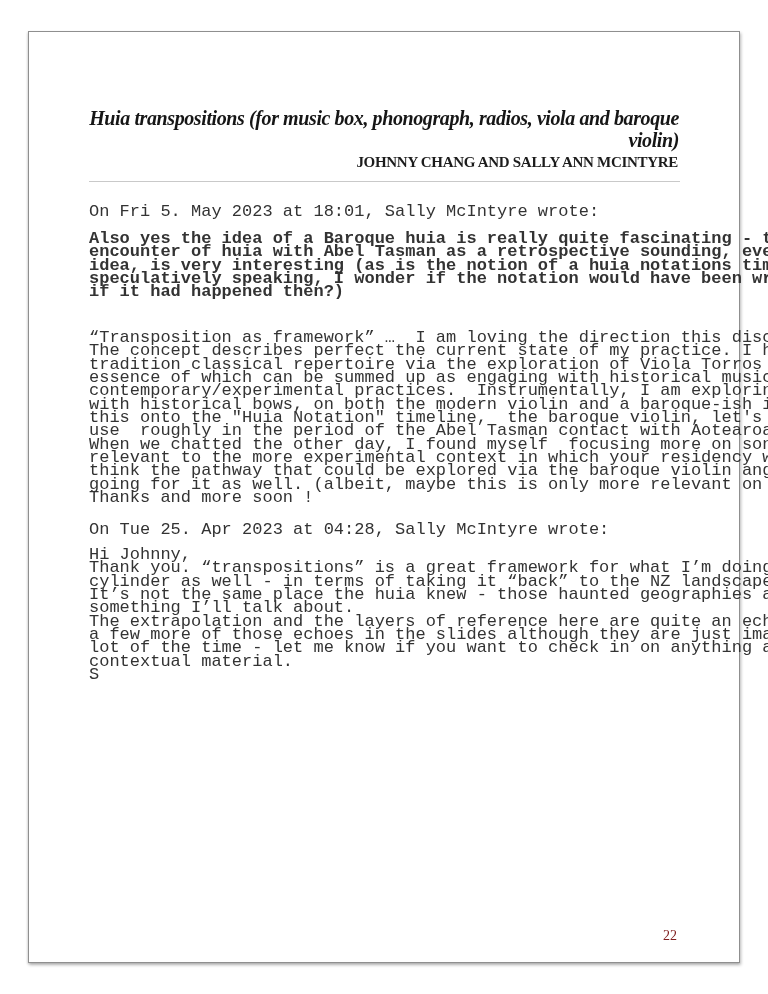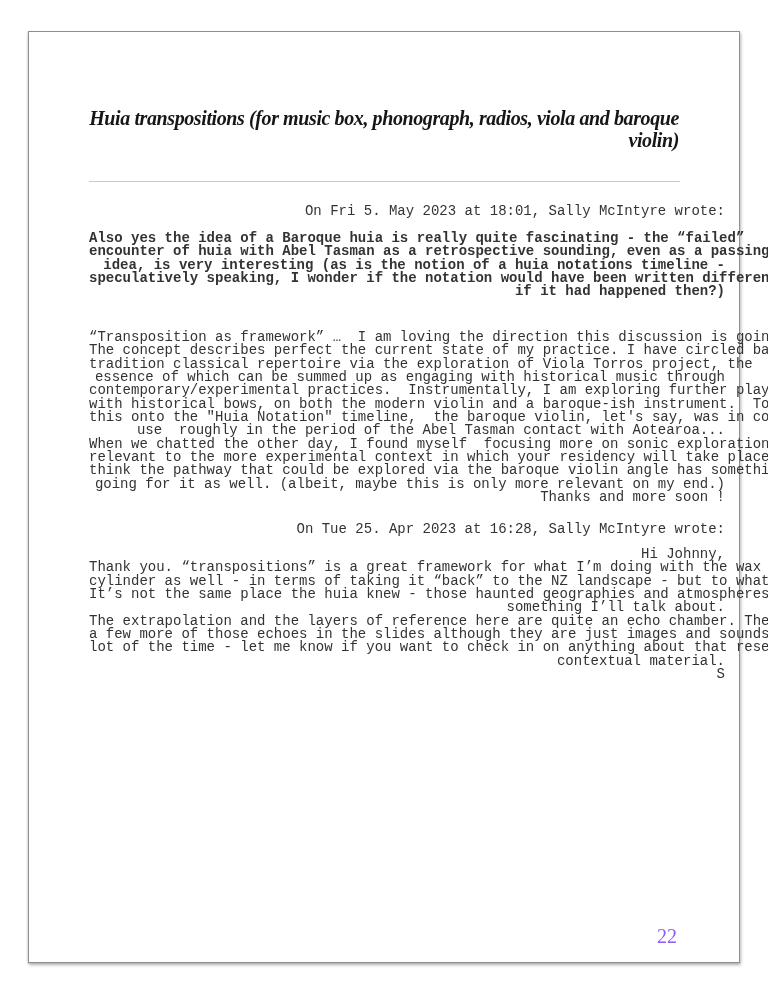--- a/index.html
+++ b/index.html
@@ -61,52 +61,52 @@
     right: 59px;
     height: 0;
     border-top: 1px solid #c9c9c9;
   }
   pre.msg {
     margin: 0;
     position: absolute;
     left: 60px;
     right: 14px;
     font-family: "Liberation Mono", "DejaVu Sans Mono", monospace;
-    font-size: 14px;
+    font-size: 17px;
     line-height: 13.35px;
     color: #333333;
     white-space: pre;
-    text-align: right;
   }
   .msg-h1 { top: 173px; }
   .msg-b1 { top: 200px; font-weight: bold; }
   .msg-h2 { top: 274px; }
   .msg-b2 { top: 299px; }
   .msg-h3 { top: 491px; }
   .msg-b3 { top: 516px; }
   .msg-h4 { top: 657px; }
   .msg-b4 { top: 684px; }
   .page-number {
     position: absolute;
     top: 894px;
     right: 62px;
     font-family: "Liberation Serif", "DejaVu Serif", serif;
-    font-size: 20px;
+    font-size: 14px;
     line-height: 20px;
-    color: #8b5cf6;
+    color: #7f1d1d;
   }
 </style>
 </head>
 <body>
 
 <div class="stage">
   <div class="page">
 
     <div class="title">Huia transpositions (for music box, phonograph, radios, viola and baroque violin)</div>
 
+    <div class="byline">JOHNNY CHANG AND SALLY ANN MCINTYRE</div>
 
     <div class="rule"></div>
 
     <pre class="msg msg-h1">On Fri 5. May 2023 at 18:01, Sally McIntyre wrote:</pre>
     <pre class="msg msg-b1">Also yes the idea of a Baroque huia is really quite fascinating - the “failed”
 encounter of huia with Abel Tasman as a retrospective sounding, even as a passing
 idea, is very interesting (as is the notion of a huia notations timeline -
 speculatively speaking, I wonder if the notation would have been written differently
 if it had happened then?)</pre>
 
@@ -117,21 +117,21 @@
 contemporary/experimental practices.  Instrumentally, I am exploring further playing
 with historical bows, on both the modern violin and a baroque-ish instrument.  To map
 this onto the "Huia Notation" timeline,  the baroque violin, let's say, was in common
 use  roughly in the period of the Abel Tasman contact with Aotearoa...
 When we chatted the other day, I found myself  focusing more on sonic explorations
 relevant to the more experimental context in which your residency will take place.  I
 think the pathway that could be explored via the baroque violin angle has something
 going for it as well. (albeit, maybe this is only more relevant on my end.)
 Thanks and more soon !</pre>
 
-    <pre class="msg msg-h3">On Tue 25. Apr 2023 at 16:28, Sally McIntyre wrote:</pre>
+    <pre class="msg msg-h3">On Tue 25. Apr 2023 at 04:28, Sally McIntyre wrote:</pre>
     <pre class="msg msg-b3">Hi Johnny,
 Thank you. “transpositions” is a great framework for what I’m doing with the wax
 cylinder as well - in terms of taking it “back” to the NZ landscape - but to what?
 It’s not the same place the huia knew - those haunted geographies and atmospheres are
 something I’ll talk about.
 The extrapolation and the layers of reference here are quite an echo chamber. There’s
 a few more of those echoes in the slides although they are just images and sounds a
 lot of the time - let me know if you want to check in on anything about that research
 contextual material.
 S</pre>

